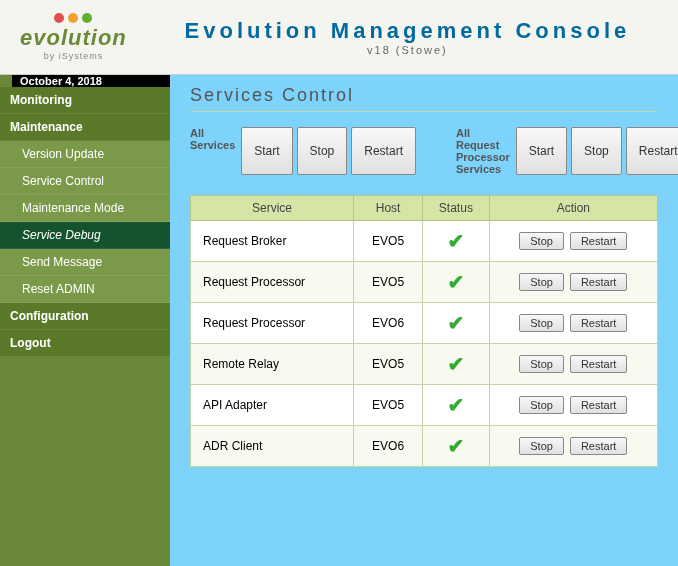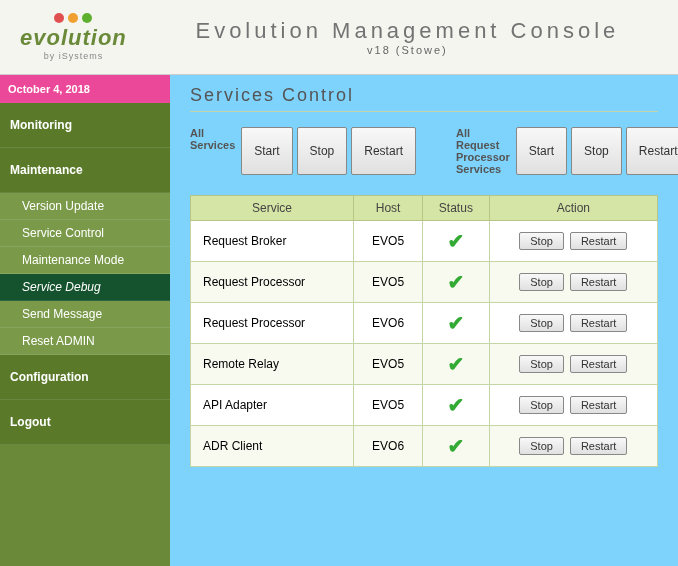--- a/index.html
+++ b/index.html
@@ -48,59 +48,60 @@
       color: #888;
       letter-spacing: 1px;
     }
     .app-title-area {
       flex: 1;
       text-align: center;
     }
     .app-title {
       font-size: 22px;
       letter-spacing: 4px;
-      color: #737373;
-      font-weight: normal;
+      color: #0369a1;
+      font-weight: bold;
     }
     .app-version {
       font-size: 11px;
       color: #666;
       letter-spacing: 2px;
     }
 
     
     .layout {
       display: flex;
       height: calc(566px - 75px);
     }
 
     
     .sidebar {
       width: 170px;
       background: #6a8a3a;
       flex-shrink: 0;
     }
     .sidebar-date {
-      background: #ec4899;
+      background: #000000;
       color: white;
-      padding: 8px 8px;
+      padding: 0 8px;
       font-size: 11px;
       font-weight: bold;
+      margin-left: 12px;
     }
     .sidebar-item {
       padding: 6px 10px;
       color: white;
       font-size: 12px;
       cursor: pointer;
       border-bottom: 1px solid rgba(255,255,255,0.1);
     }
     .sidebar-item.top-level {
       font-weight: bold;
       background: #5a7a2a;
-      padding: 15px 10px;
+      padding: 6px 10px;
     }
     .sidebar-item.sub-item {
       padding-left: 22px;
       background: #7a9a4a;
     }
     .sidebar-item.active {
       background: #14532d;
       font-style: italic;
     }
 

